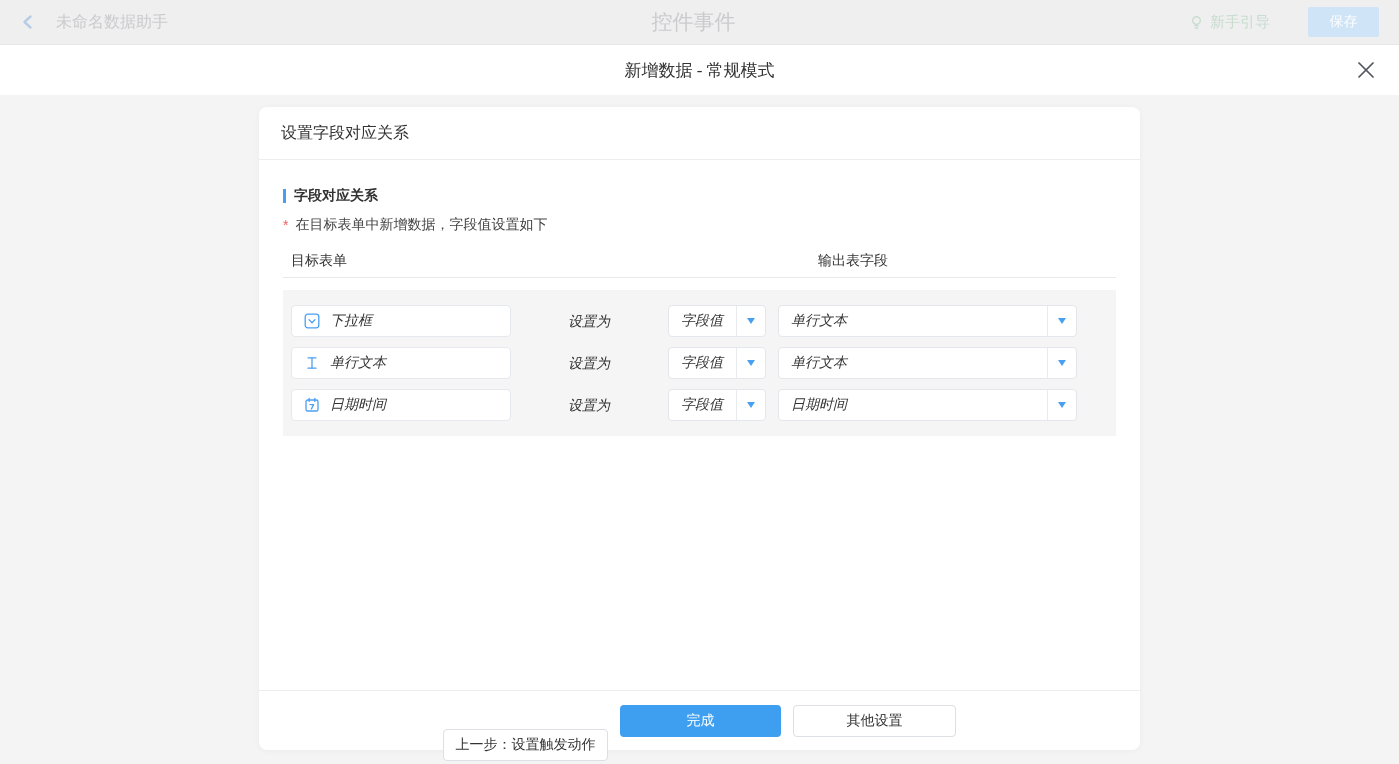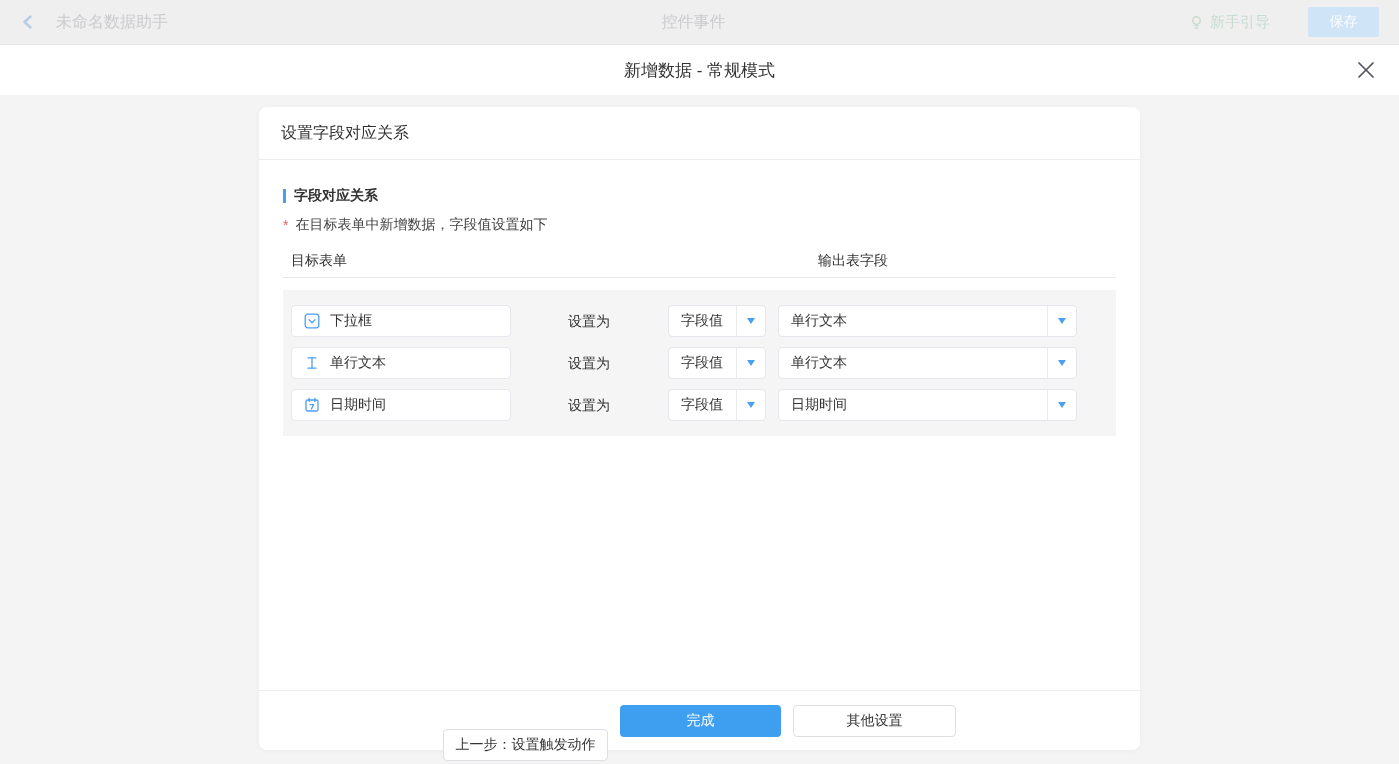--- a/index.html
+++ b/index.html
@@ -10,32 +10,32 @@
   }
   
   .topbar{
     height:45px;background:#efeff0;border-bottom:1px solid #e7e7e9;
     box-sizing:border-box;display:flex;align-items:center;padding:4px 20px;position:relative;
   }
   .topbar-left{display:flex;align-items:center;}
   .back-btn{display:flex;align-items:center;cursor:pointer;background:none;border:none;padding:0;}
   .assistant-title{margin-left:20px;font-size:16px;color:#cbcbce;}
   .topbar-center{
-    position:absolute;left:0;right:12px;text-align:center;font-size:16px;color:#cbcbce;pointer-events:none;
+    position:absolute;left:0;right:12px;text-align:center;font-size:21px;color:#cbcbce;pointer-events:none;
   }
   .topbar-right{margin-left:auto;display:flex;align-items:center;position:relative;z-index:1;}
   .guide-btn{display:flex;align-items:center;gap:6px;background:none;border:none;padding:0;
     font-size:15px;color:#c8dccf;cursor:pointer;margin-right:38px;}
   .save-btn{
     width:71px;height:30px;background:#cfe4f6;border:none;border-radius:2px;
     color:rgba(255,255,255,.95);font-size:14px;cursor:pointer;
   }
   
   .modal-header{
-    height:50px;background:#fff;position:relative;display:flex;align-items:center;justify-content:center;
+    height:50px;background:#fff;position:relative;display:flex;align-items:center;justify-content:center;font-family:Liberation Serif, serif;
   }
   .modal-title{font-size:17px;color:#333;}
   .close-btn{
     position:absolute;right:22px;top:14px;width:22px;height:22px;background:none;border:none;
     padding:0;cursor:pointer;display:flex;align-items:center;justify-content:center;
   }
   
   .modal-body{height:669px;background:#f4f4f5;box-sizing:border-box;}
   .card{
     width:881px;height:643px;margin-left:259px;position:relative;top:12px;
@@ -51,21 +51,21 @@
   .accent-bar{width:3px;height:14px;background:#4b9df0;margin-right:8px;}
   .section-title{font-size:14px;font-weight:bold;color:#333;}
   .note-row{margin-top:11px;font-size:14px;color:#444;display:flex;align-items:center;}
   .required-asterisk{color:#f25b5b;margin-right:7px;}
   .col-headers{position:relative;height:15px;margin-top:18px;font-size:14px;color:#333;}
   .col-target{position:absolute;left:8px;top:0;}
   .col-output{position:absolute;left:535px;top:0;}
   .header-divider{height:1px;background:#e9e9eb;margin-top:10px;}
   
   .mapping-panel{margin-top:12px;height:146px;background:#f5f5f6;box-sizing:border-box;padding:15px 0;}
-  .mapping-row{position:relative;height:32px;margin-bottom:10px;}
+  .mapping-row{position:relative;height:32px;margin-bottom:10px;font-style:italic;}
   .mapping-row:last-child{margin-bottom:0;}
   .field-box{
     position:absolute;left:8px;top:0;width:220px;height:32px;box-sizing:border-box;
     background:#fff;border:1px solid #e5e8ec;border-radius:4px;
     display:flex;align-items:center;padding-left:12px;gap:10px;
   }
   .field-label{font-size:14px;color:#333;}
   .set-as{position:absolute;left:285px;top:0;line-height:32px;font-size:14px;color:#333;}
   .dropdown{
     position:absolute;top:0;height:32px;box-sizing:border-box;background:#fff;

